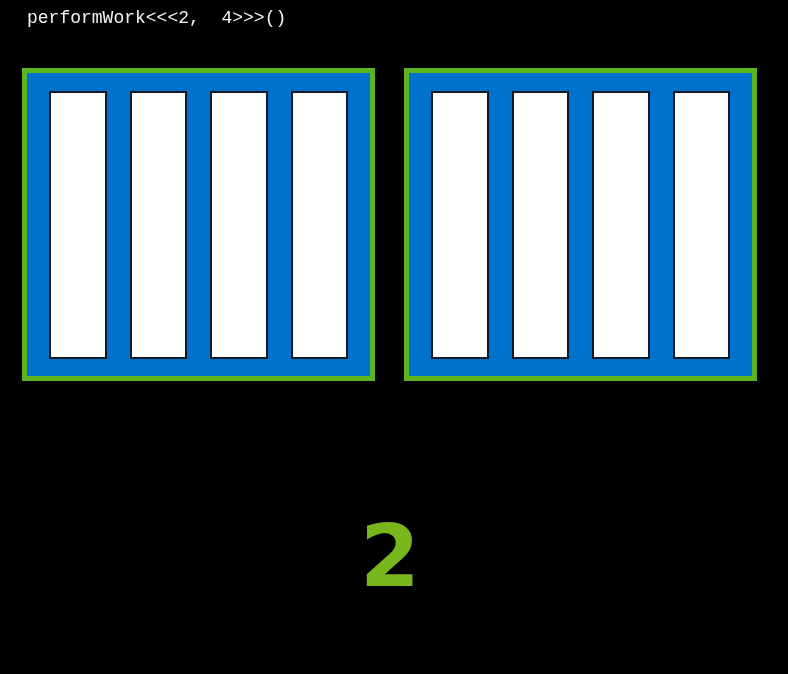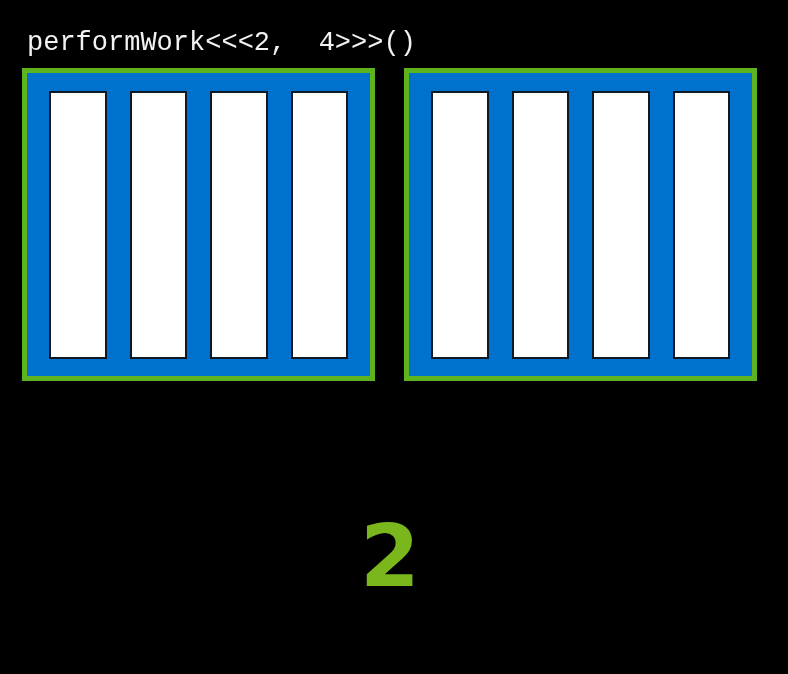--- a/index.html
+++ b/index.html
@@ -15,24 +15,24 @@
   }
   .stage {
     position: relative;
     width: 788px;
     height: 674px;
     background: var(--background, #000000);
   }
   .code-line {
     position: absolute;
     left: 27px;
-    top: 28px;
+    top: 8px;
     white-space: pre;
     font-family: "Liberation Mono", "DejaVu Sans Mono", monospace;
-    font-size: 27px;
+    font-size: 18px;
     font-weight: 400;
     color: var(--code-text, #f2f2f2);
     letter-spacing: 0px;
     text-align: center;
   }
   .blocks-row {
     position: absolute;
     left: 22px;
     top: 68px;
     display: flex;

